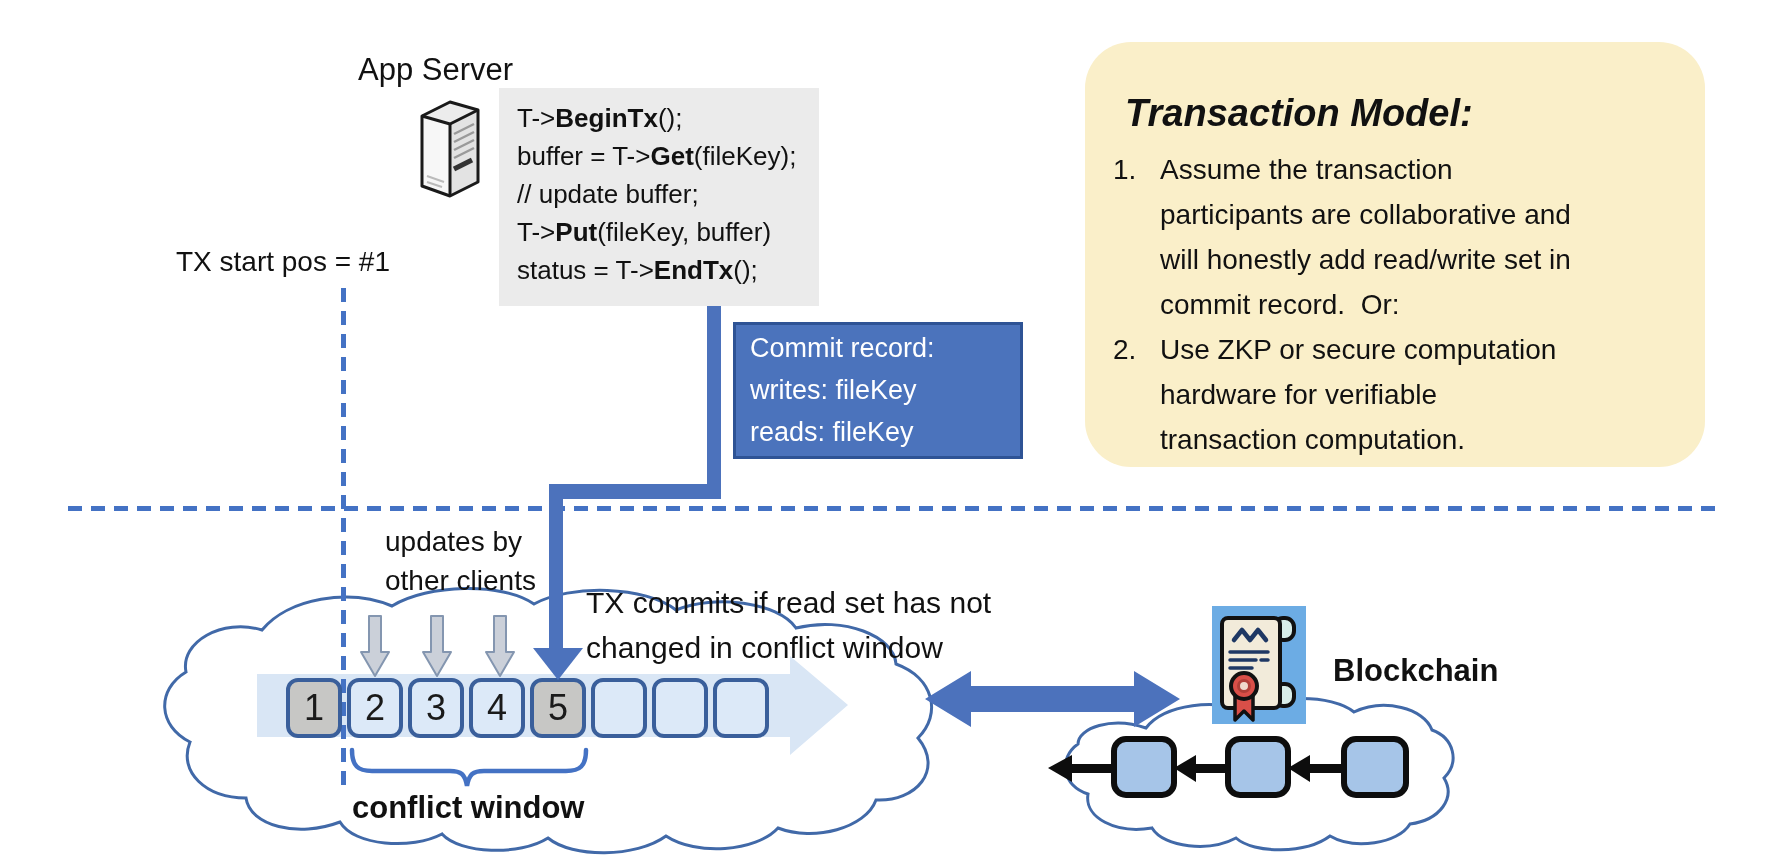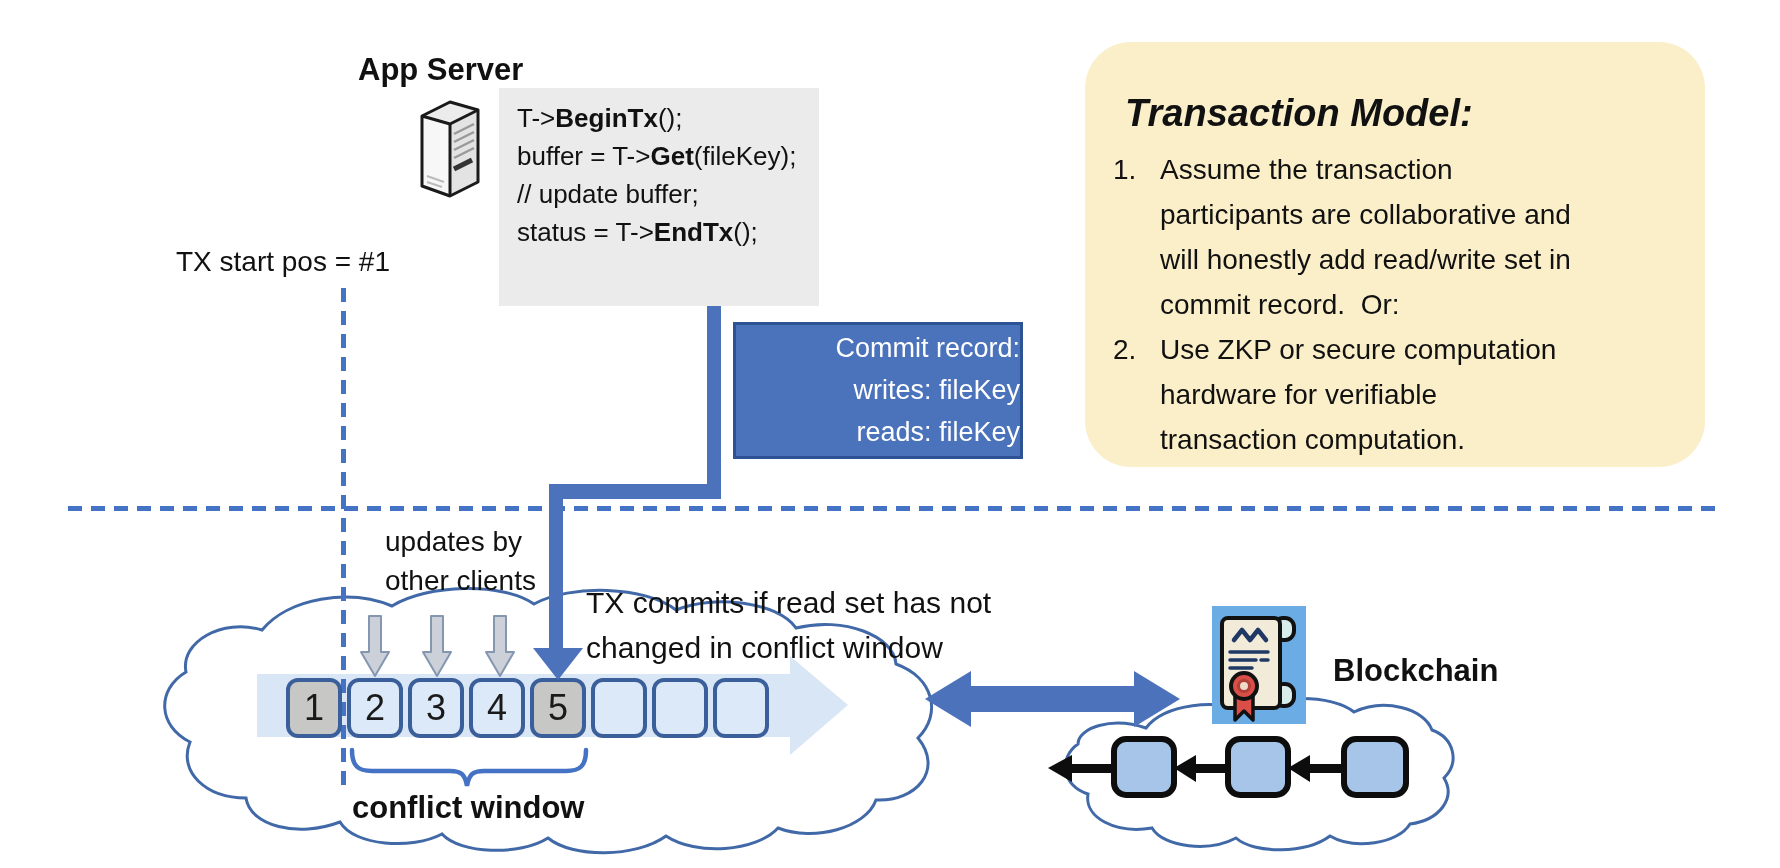--- a/index.html
+++ b/index.html
@@ -2,36 +2,36 @@
 <html><head>
 <meta charset="utf-8">
 <style>
   html,body{margin:0;padding:0;background:#ffffff;}
   .canvas{
     position:relative;width:1780px;height:868px;background:#ffffff;overflow:hidden;
     font-family:"Liberation Sans",sans-serif;color:#111;
   }
   .abs{position:absolute;}
   
-  .app-server-label{left:358px;top:52px;font-size:31px;font-weight:bold;z-index:5;}
+  .app-server-label{left:358px;top:52px;font-size:31px;font-weight:normal;z-index:5;}
   .tx-start-label{left:176px;top:246px;font-size:28px;z-index:5;}
   .updates-label{left:352px;top:522px;width:200px;font-size:28px;line-height:39px;z-index:5;margin-left:33px;}
   .tx-commits-label{left:586px;top:580px;width:470px;font-size:30px;line-height:45px;z-index:5;}
   .conflict-window-label{left:352px;top:790px;font-size:31px;font-weight:bold;z-index:5;}
   .blockchain-label{left:1333px;top:653px;font-size:31px;font-weight:bold;z-index:5;}
   
   .code-block{
     left:499px;top:88px;width:320px;height:218px;background:#EBEBEB;
     padding:11px 0 0 18px;box-sizing:border-box;font-size:26px;line-height:38px;z-index:5;
   }
   .code-line b{font-weight:bold;}
   
   .commit-box{
     left:733px;top:322px;width:290px;height:137px;background:#4B73BC;border:3px solid #2E5395;
-    box-sizing:border-box;color:#fff;font-size:27px;line-height:42px;padding:2px 0 0 14px;z-index:5;text-align:right;
+    box-sizing:border-box;color:#fff;font-size:27px;line-height:42px;padding:2px 0 0 14px;z-index:5;
   }
   
   .model-panel{
     left:1085px;top:42px;width:620px;height:425px;background:#FAEFC9;border-radius:46px;
     box-sizing:border-box;padding:50px 30px 0 28px;z-index:5;
   }
   .model-title{font-size:38px;font-weight:bold;font-style:italic;margin:0 0 12px 12px;}
   .model-item{display:flex;font-size:28px;line-height:45px;}
   .model-item .num{width:47px;flex:0 0 47px;}
   .model-item .txt{width:420px;white-space:pre-wrap;}
@@ -177,20 +177,21 @@
       <line x1="36" y1="28" x2="36" y2="100" stroke="#1a1a1a" stroke-width="3"></line>
     </g>
   </svg>
 
   <div class="abs app-server-label">App Server</div>
 
   <div class="abs code-block">
     <div class="code-line"><span>T-&gt;</span><b>BeginTx</b><span>();</span></div>
     <div class="code-line"><span>buffer = T-&gt;</span><b>Get</b><span>(fileKey);</span></div>
     <div class="code-line"><span>// update buffer;</span><b></b><span></span></div>
+    <div class="code-line"><span>T-&gt;</span><b>Put</b><span>(fileKey, buffer)</span></div>
     <div class="code-line"><span>status = T-&gt;</span><b>EndTx</b><span>();</span></div>
   </div>
 
   <div class="abs tx-start-label">TX start pos = #1</div>
 
   <div class="abs commit-box">
     <div>Commit record:</div>
     <div>writes: fileKey</div>
     <div>reads: fileKey</div>
   </div>

